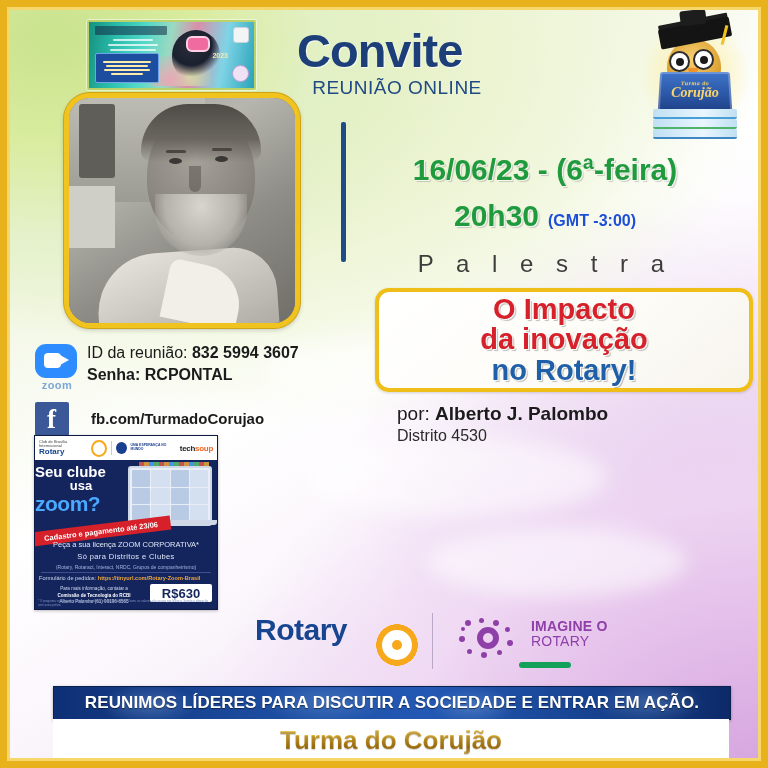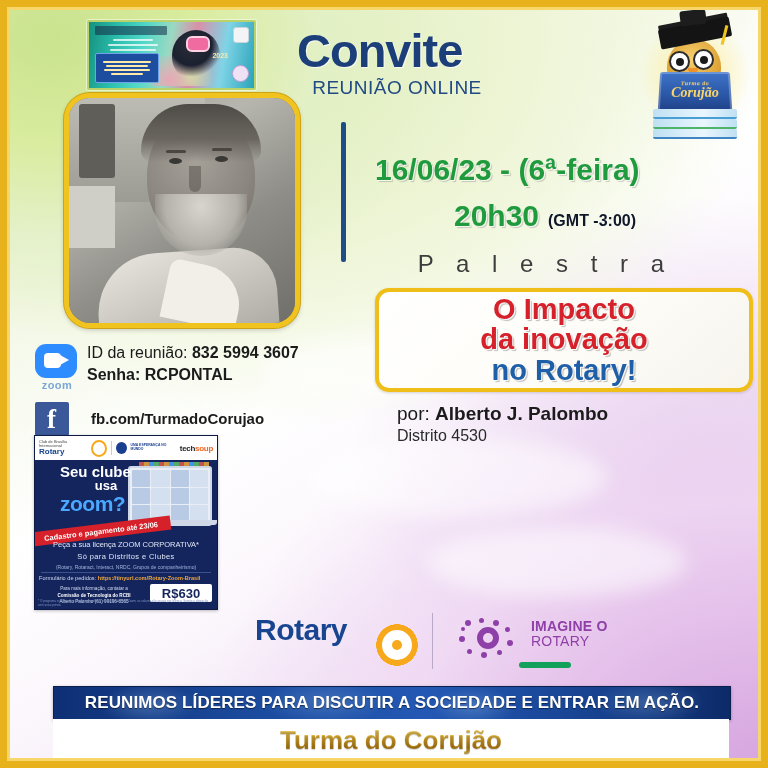--- a/index.html
+++ b/index.html
@@ -141,33 +141,33 @@
   }
   #reuniao-online{
     left:282px;top:70px;width:216px;text-align:center;
     font-size:19px;color:#214a85;letter-spacing:.5px;
   }
   #blue-bar{
     left:334px;top:115px;width:5px;height:140px;
     background:#1f4b86;border-radius:2px;
   }
   #date-line{
-    left:368px;top:146px;width:340px;
+    left:368px;top:146px;width:340px;text-align:center;
     font-size:30px;font-weight:bold;color:#1f9a3d;
     text-shadow:1px 1px 0 rgba(255,255,255,.85), 2px 2px 1px rgba(0,0,0,.18);
   }
   #time-row{
     left:368px;top:192px;width:340px;text-align:center;
     display:flex;align-items:baseline;justify-content:center;gap:9px;
   }
   #time-main{
     font-size:30px;font-weight:bold;color:#1f9a3d;
     text-shadow:1px 1px 0 rgba(255,255,255,.85), 2px 2px 1px rgba(0,0,0,.18);
   }
-  #time-gmt{font-size:16px;font-weight:bold;color:#0f172a;}
+  #time-gmt{font-size:16px;font-weight:bold;color:#1d4ed8;}
   #palestra{
     left:368px;top:243px;width:340px;text-align:center;
     font-size:24px;color:#3d3d3d;letter-spacing:8px;
   }
 
   
   #topic-box{
     left:368px;top:281px;width:378px;height:104px;box-sizing:border-box;
     border:4px solid #f0be18;border-radius:14px;
     background:linear-gradient(140deg,#ffffff 0%,#fdfcf7 55%,#f7f4ee 100%);
@@ -230,21 +230,21 @@
   #flyer .fl-rotary span{display:block;font-size:4px;font-weight:normal;color:#444;}
   #flyer .fl-wheel{width:13px;height:13px;border-radius:50%;border:2px solid #f7a81b;}
   #flyer .fl-sep{width:1px;height:14px;background:#ccc;}
   #flyer .fl-globe{width:12px;height:12px;border-radius:50%;background:#1a3f8f;}
   #flyer .fl-gtxt{font-size:3.4px;color:#1a3f8f;line-height:1.15;font-weight:bold;}
   #flyer .fl-soup{
     margin-left:auto;font-size:8px;font-weight:bold;color:#1d1d1d;letter-spacing:-.3px;
   }
   #flyer .fl-soup em{font-style:normal;color:#f26522;}
   #flyer .fl-q{
-    position:absolute;left:25px;top:28px;width:92px;color:#fff;
+    position:absolute;left:0;top:28px;width:92px;color:#fff;
   }
   #flyer .fl-q1{font-size:15px;font-weight:bold;line-height:1;}
   #flyer .fl-q2{font-size:13px;font-weight:bold;line-height:1.1;text-align:center;}
   #flyer .fl-q3{font-size:21px;font-weight:bold;color:#4aa8ff;line-height:1;letter-spacing:-.5px;}
   #flyer .fl-laptop{
     position:absolute;right:5px;top:30px;width:76px;height:52px;
     background:#e9eef6;border:2px solid #cfd8e6;border-radius:3px;
     display:grid;grid-template-columns:repeat(4,1fr);grid-template-rows:repeat(3,1fr);gap:1px;padding:2px;
   }
   #flyer .fl-laptop i{background:#b9cbe4;border-radius:1px;}

